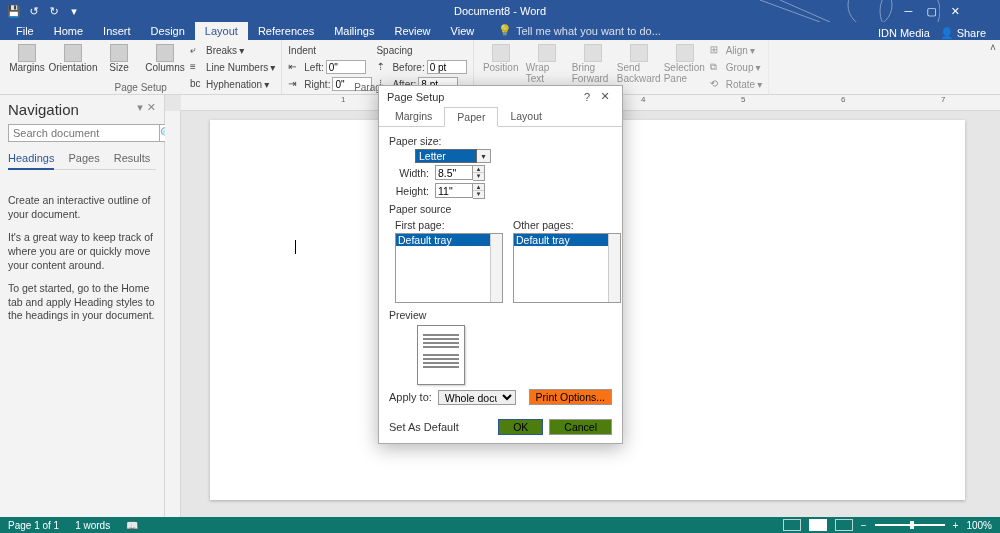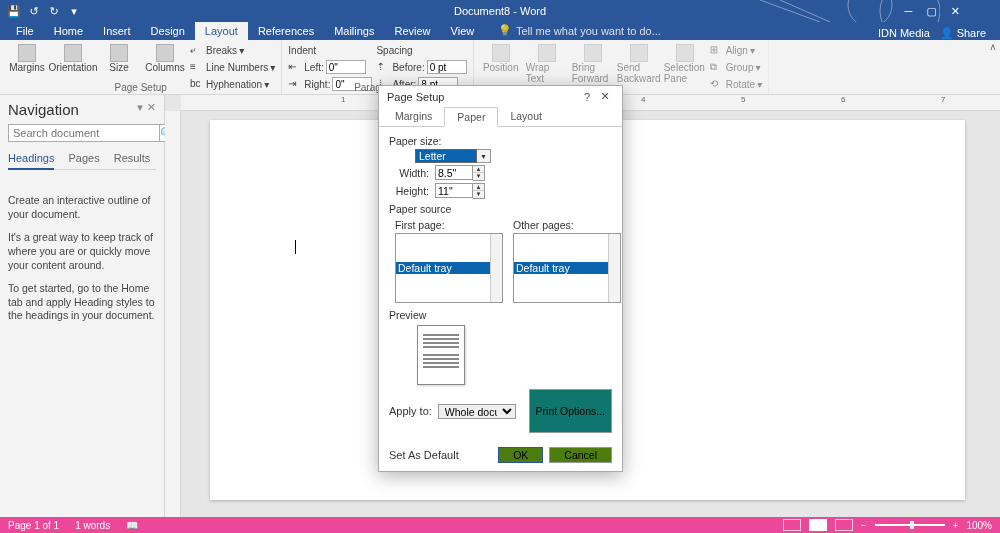--- a/index.html
+++ b/index.html
@@ -47,21 +47,21 @@
 .navclose { float:right; display:flex; gap:4px; color:#888; font-size:11px;}
 
 .docarea { flex:1; position:relative; background:#e6e6e6;}
 .hruler { height:16px; background:#f3f3f3; border-bottom:1px solid #d6d6d6; margin-left:16px; position:relative; font-size:8px; color:#666;}
 .hruler .num { position:absolute; top:0;}
 .vruler { width:16px; background:#f3f3f3; border-right:1px solid #d6d6d6; position:absolute; left:0; top:16px; bottom:0;}
 .page { position:absolute; left:45px; top:25px; width:755px; height:380px; background:#fff; box-shadow:0 1px 3px rgba(0,0,0,.25);}
 .cursor { position:absolute; left:85px; top:120px; width:1px; height:14px; background:#000;}
 
 
-.statusbar { position:absolute; bottom:0; left:0; right:0; height:16px; background:#ec4899; color:#fff; font-size:10px; display:flex; align-items:center; padding:0 8px; gap:16px;}
+.statusbar { position:absolute; bottom:0; left:0; right:0; height:16px; background:#0f766e; color:#fff; font-size:10px; display:flex; align-items:center; padding:0 8px; gap:16px;}
 .statusbar .right { margin-left:auto; display:flex; align-items:center; gap:8px;}
 .viewbtn { width:18px; height:12px; border:1px solid #fff; opacity:.7;}
 .viewbtn.active { background:#fff; opacity:1;}
 .zoomslider { width:70px; height:2px; background:#fff; position:relative;}
 .zoomslider .thumb { position:absolute; left:50%; top:-3px; width:4px; height:8px; background:#fff;}
 
 
 .dialog { position:absolute; left:378px; top:85px; width:245px; background:#fff; border:1px solid #aaa; box-shadow:0 4px 18px rgba(0,0,0,.3); font-size:11px; color:#333;}
 .dialog .dlgtitle { padding:4px 8px; display:flex; align-items:center;}
 .dialog .dlgtitle .t { flex:1;}
@@ -76,21 +76,21 @@
 .dlgbody select, .dlgbody input[type=text] { font-size:10.5px; border:1px solid #999; padding:0 2px; height:15px;}
 .combo { display:flex;padding-left:20px;}
 .combo .cval { border:1px solid #666; background:#0a64ad; color:#fff; padding:0 3px; height:14px; font-size:10.5px; width:62px;}
 .combo .carr { border:1px solid #999; border-left:none; width:14px; background:#f3f3f3; display:flex; align-items:center; justify-content:center; font-size:8px;}
 .numbox { display:flex;}
 .numbox input { width:38px;}
 .numbox .spinners { display:flex; flex-direction:column; border:1px solid #999; border-left:none; width:12px;}
 .numbox .spinners span { height:7px; font-size:7px; line-height:6px; text-align:center; background:#f3f3f3; cursor:pointer;}
 .numbox .spinners span:first-child { border-bottom:1px solid #ccc;}
 .listbox { border:1px solid #999; height:70px; width:108px; font-size:10.5px; position:relative;}
-.listbox .selitem { background:#0a64ad; color:#fff; padding:0 2px;margin-top:28px;}
+.listbox .selitem { background:#0a64ad; color:#fff; padding:0 2px;}
 .listbox .lbscroll { position:absolute; right:0; top:0; bottom:0; width:12px; background:#f3f3f3; border-left:1px solid #ccc;}
 .sidebyside { display:flex; gap:10px;}
 .sidebyside > div { flex:1;}
 .preview-box { border:1px solid #888; width:48px; height:60px; margin:4px 0 4px 28px; padding:6px 5px; background:#fff; box-shadow:1px 1px 2px rgba(0,0,0,.2);}
 .preview-box .pline { height:2px; background:#888; margin:2px 0;}
 .dlgfoot { display:flex; align-items:center; gap:6px; padding:6px 10px 8px 10px;}
 .dlgfoot .btn { border:1px solid #999; padding:1px 14px; font-size:10.5px; background:#4d7c0f; cursor:pointer;}
 .dlgfoot .btn.primary { border:1px solid #2b579a;}
 .dlgfoot .link { cursor:pointer;}
 </style>
@@ -353,21 +353,21 @@
       <div class="pline" style="margin-top:6px"></div>
         <div class="pline"></div>
         <div class="pline"></div>
         <div class="pline"></div>
     </div>
 
     <div class="row" style="margin-top:4px">
       <span>Apply to:</span>
       <select style="width:78px"><option>Whole document</option></select>
       <span style="flex:1"></span>
-      <button class="btn" style="border:1px solid #999;background:#0f766e;padding:15px 6px;font-size:10.5px">Print Options...</button>
+      <button class="btn" style="border:1px solid #999;background:#f97316;padding:1px 6px;font-size:10.5px">Print Options...</button>
     </div>
   </div>
   <div class="dlgfoot">
     <span class="link">Set As Default</span>
     <span style="flex:1"></span>
     <button class="btn primary">OK</button>
     <button class="btn">Cancel</button>
   </div>
 </div>
 

